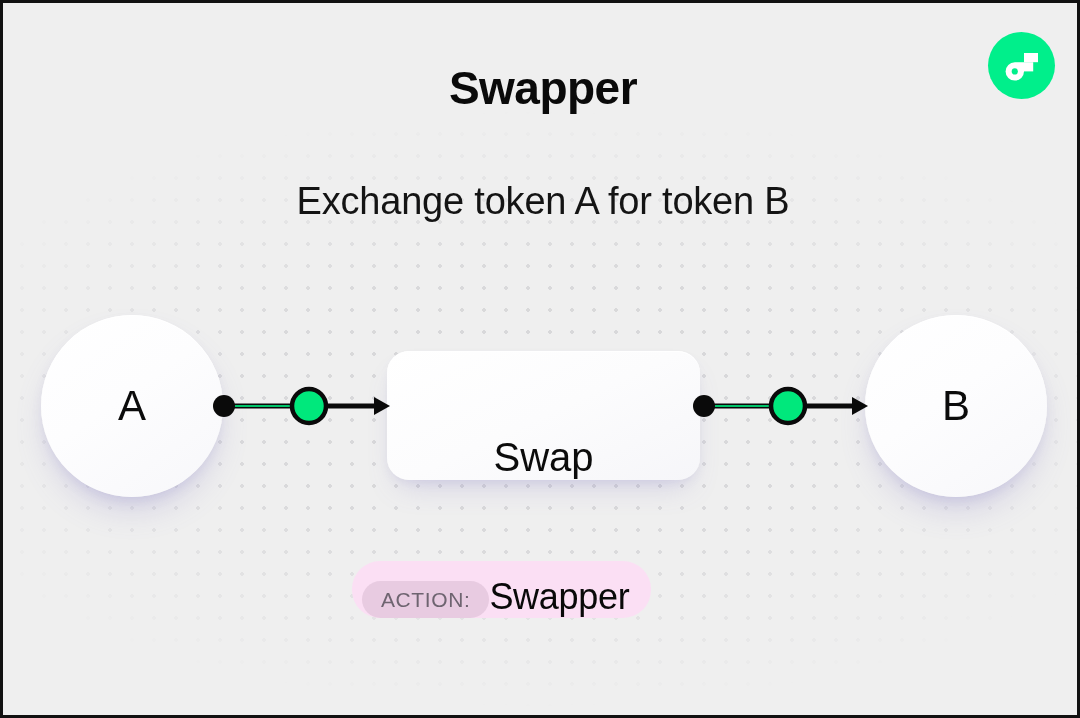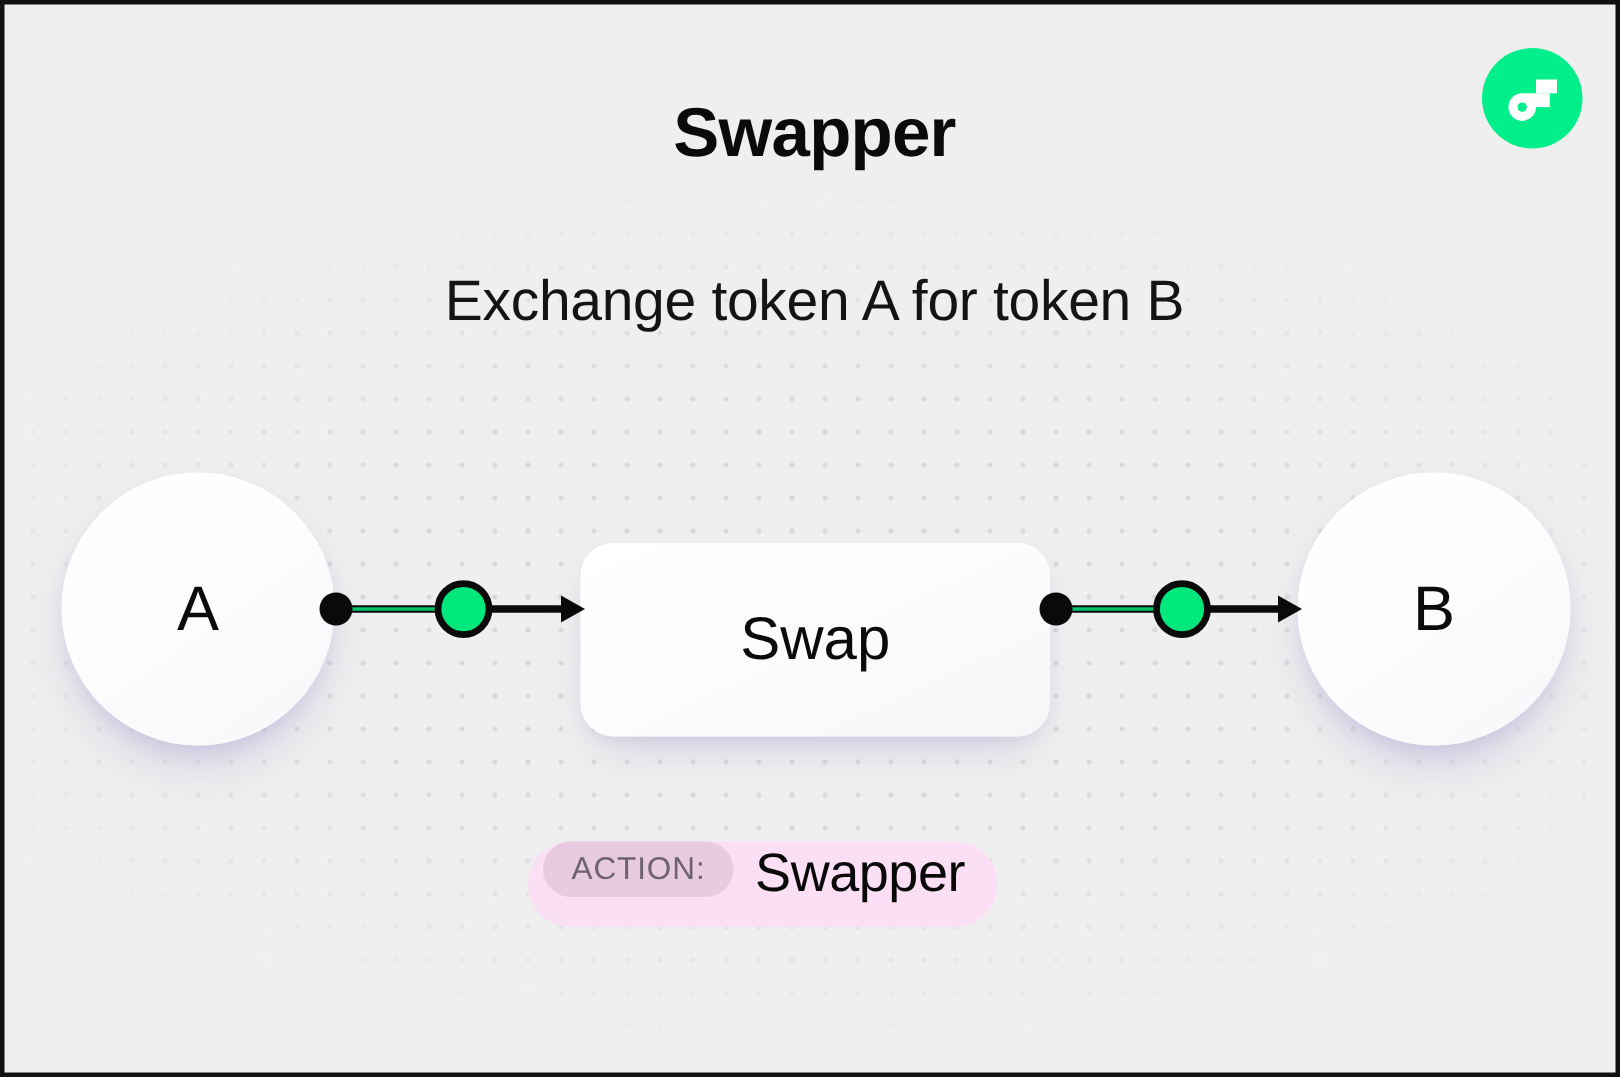--- a/index.html
+++ b/index.html
@@ -71,47 +71,47 @@
        0 6px 14px  -4px rgba(120,110,190,.16),
        0 1px 0 0 rgba(255,255,255,.9) inset;
     display:flex; align-items:center; justify-content:center;
     font-size:42px; font-weight:400; color:#0b0b0b;
   }
   #node-a { left:38px;  top:312px; }
   #node-b { left:862px; top:312px; }
 
   #swap-box {
     position:absolute;
-    left:384px; top:359px;
+    left:384px; top:348px;
     width:313px; height:129px;
     border-radius:22px;
     background:linear-gradient(155deg,#ffffff 0%,#fcfcfd 50%,#f6f6f9 100%);
     box-shadow:
        0 16px 30px -12px rgba(120,110,190,.26),
        0 5px 12px  -4px rgba(120,110,190,.14),
        0 1px 0 0 rgba(255,255,255,.95) inset;
-    display:flex; align-items:center; justify-content:center;
+    display:flex; align-items:flex-end; justify-content:center;
     font-size:40px; font-weight:400; color:#0b0b0b;
   }
 
   
   .edge { position:absolute; top:382px; height:42px; }
   #edge-1 { left:205px; width:180px; }
   #edge-2 { left:688px; width:175px; }
   .edge svg { display:block; overflow:visible; }
 
   
   #action-badge {
     position:absolute;
     left:349px; top:558px;
     height:57px;
     padding:0 22px 0 10px;
     border-radius:28px;
     background:#fbdff4;
-    display:flex; align-items:flex-start; gap:14px;
+    display:flex; align-items:flex-end; gap:0;
   }
   #action-chip {
     background:#e8cbe1;
     color:#6e6470;
     font-size:21px;
     font-weight:400;
     letter-spacing:.6px;
     padding:8px 19px;
     border-radius:22px;
     line-height:1;

